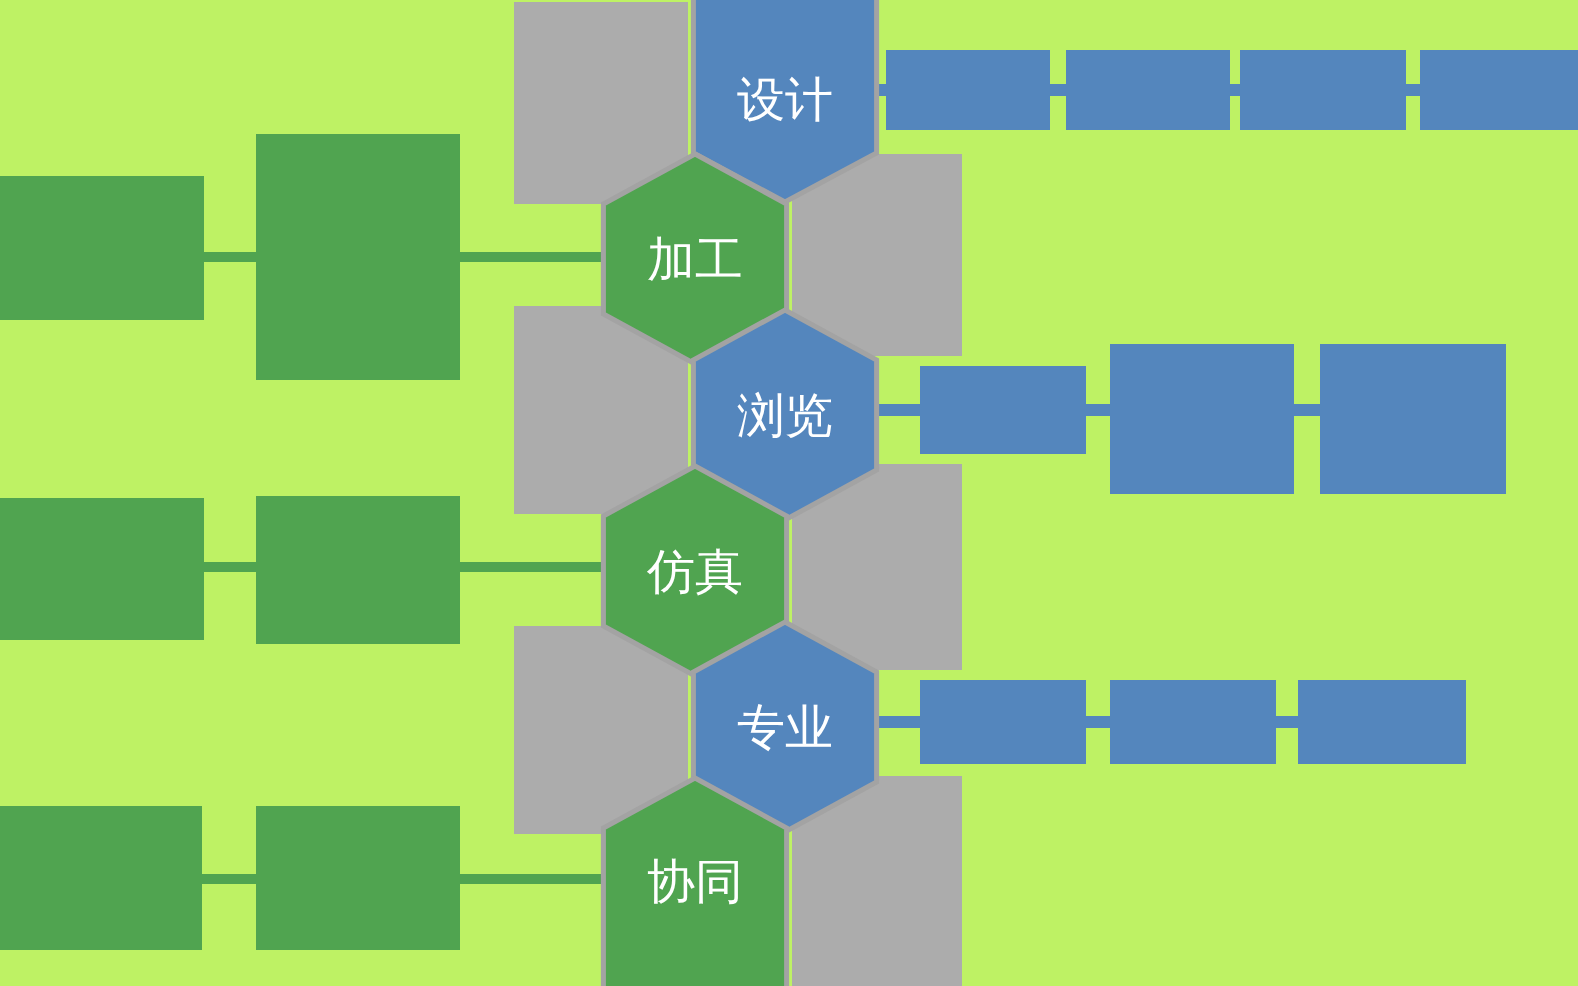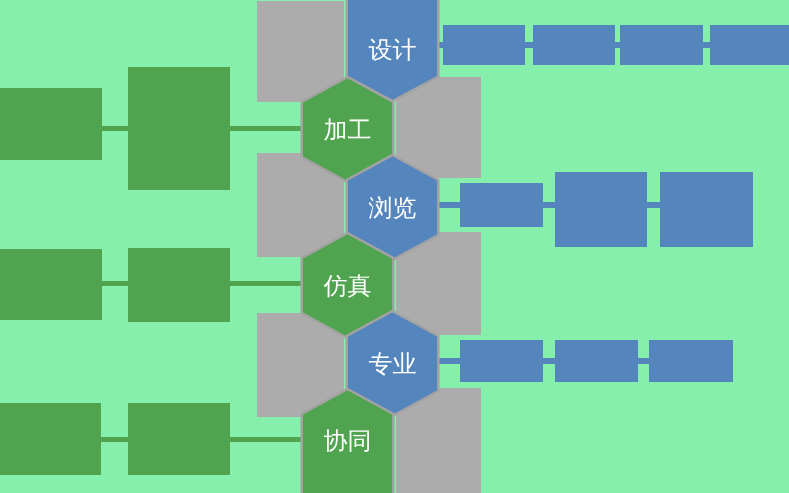--- a/index.html
+++ b/index.html
@@ -5,21 +5,21 @@
   html, body {
     margin: 0;
     padding: 0;
     background: #ffffff;
   }
   #canvas {
     position: relative;
     width: 789px;
     height: 493px;
     overflow: hidden;
-    background: #86efac;
+    background: #bef264;
     font-family: "DejaVu Sans", "Liberation Sans", sans-serif;
   }
   #diagram-svg {
     display: block;
     width: 789px;
     height: 493px;
   }
   .hex {
     stroke: #A3A3A3;
     stroke-width: 2.5;

